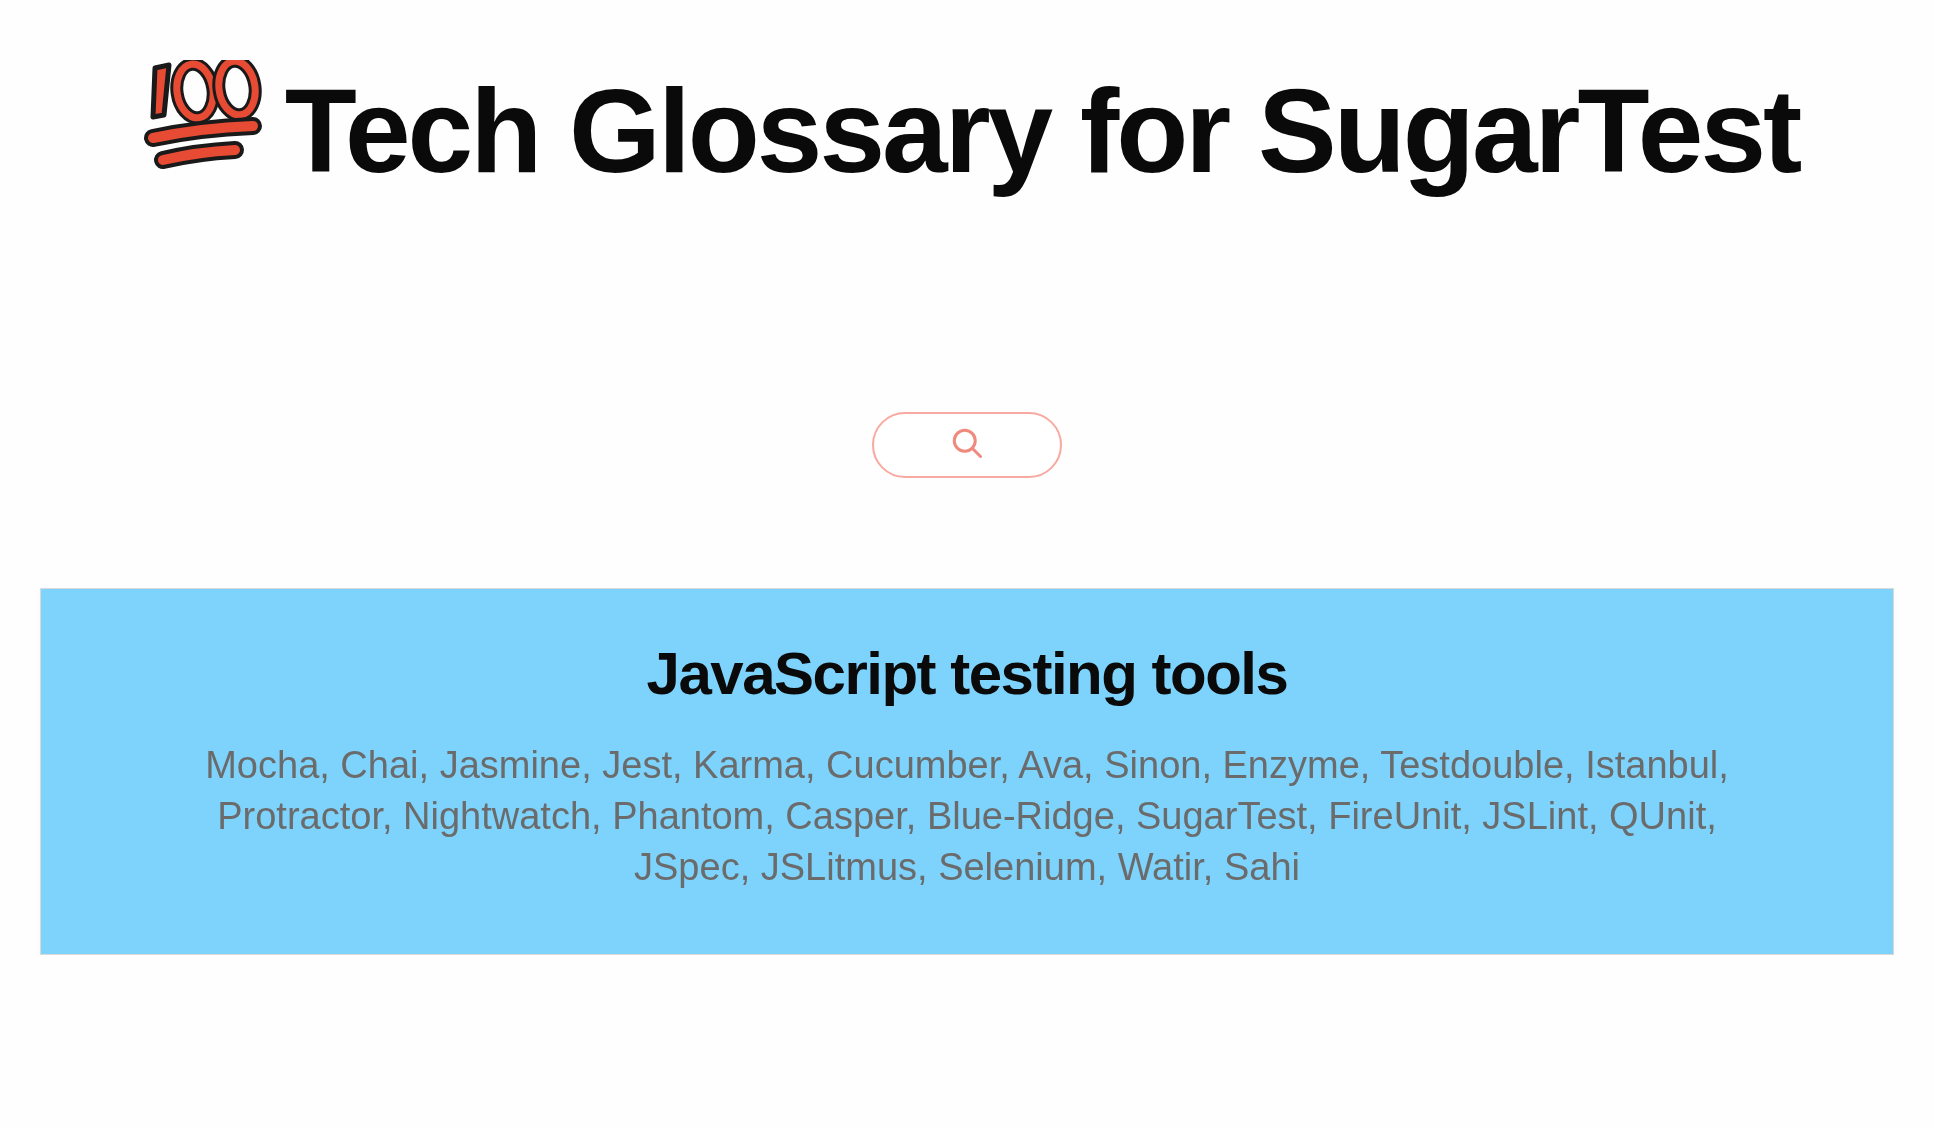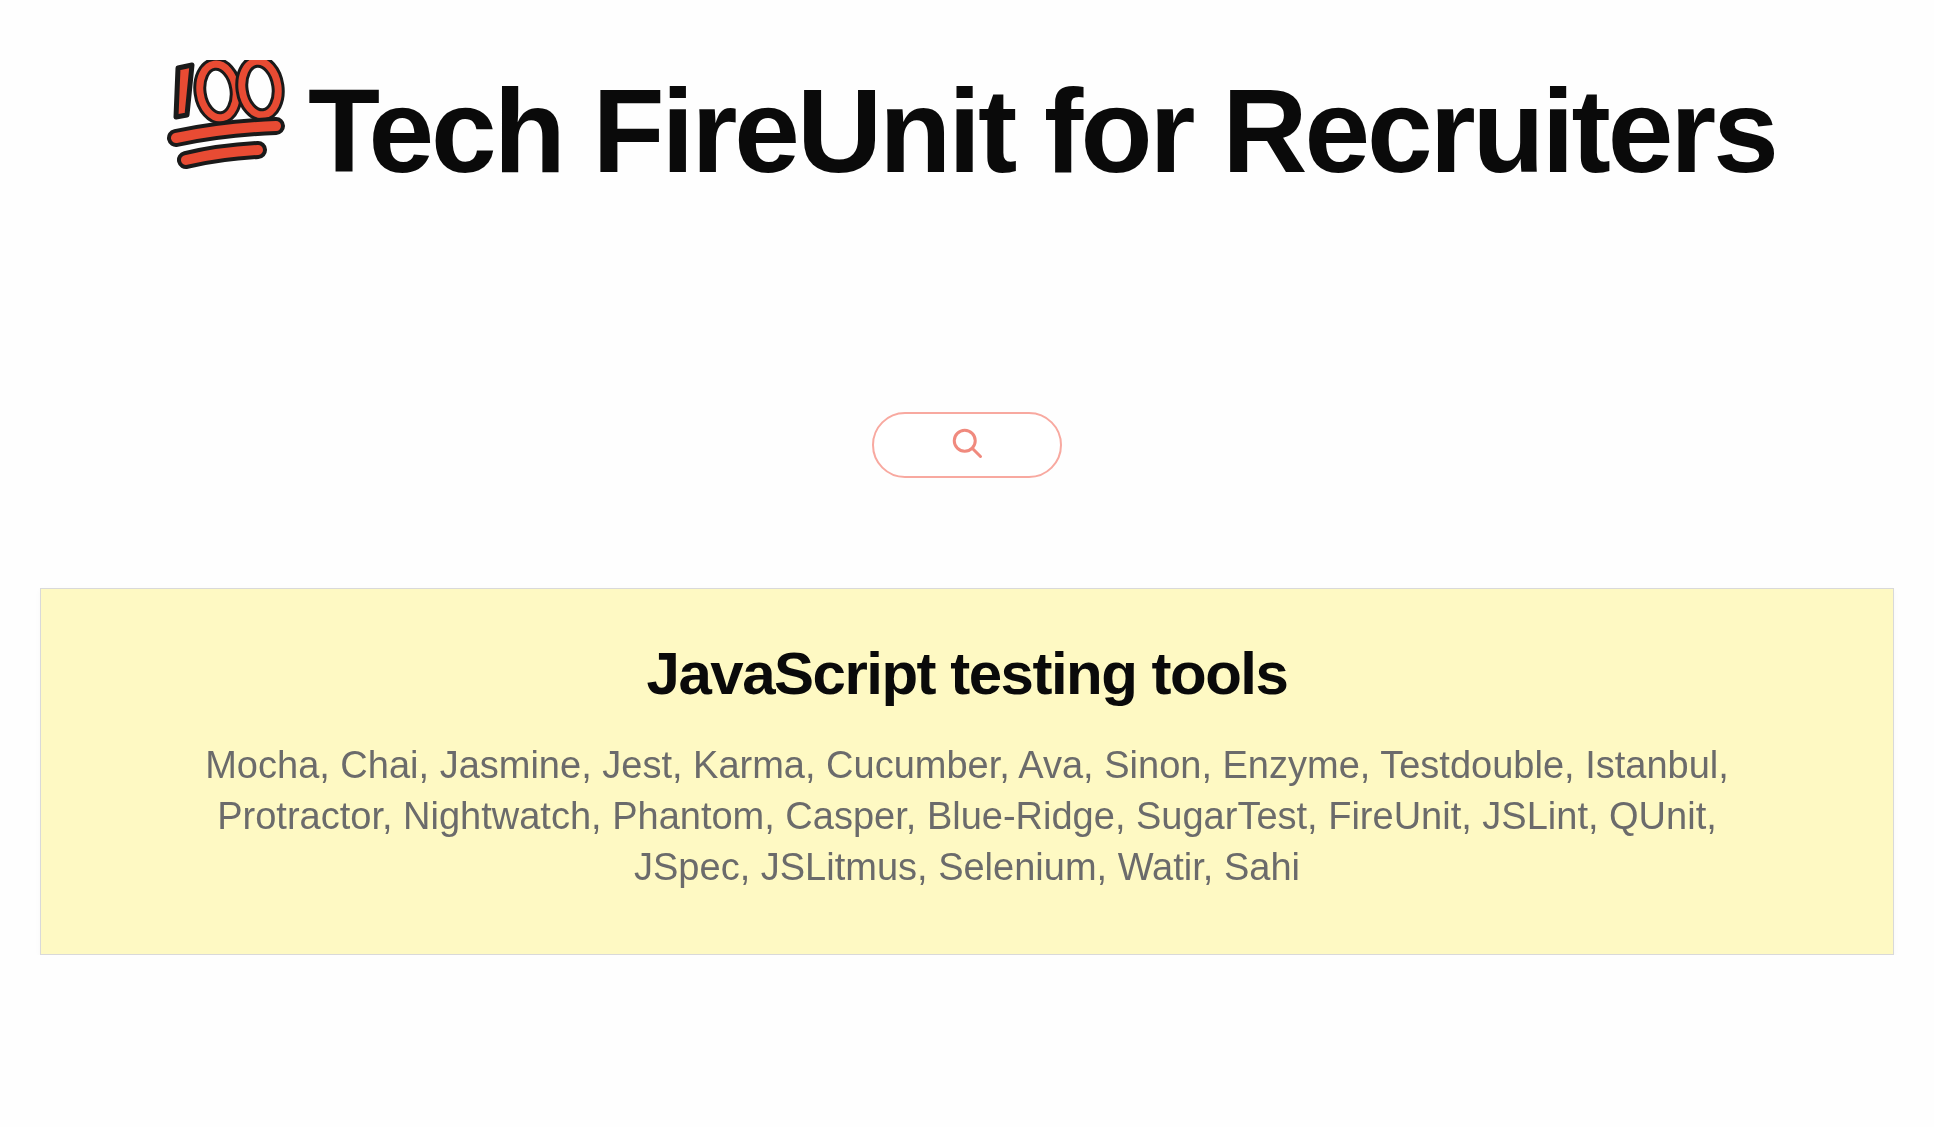--- a/index.html
+++ b/index.html
@@ -49,21 +49,21 @@
       justify-content: center;
       background: #fff;
       cursor: pointer;
     }
     .search-pill svg {
       width: 36px;
       height: 36px;
     }
     .card {
       border: 1px solid #d9d9d9;
-      background: #fef9c3;
+      background: #7dd3fc;
       padding: 50px 60px 60px 60px;
       text-align: center;
       box-shadow: 0 2px 6px rgba(0,0,0,0.03);
       margin-top: 36px;
     }
     .card-title {
       font-size: 60px;
       font-weight: 800;
       letter-spacing: -1.5px;
       color: #0a0a0a;
@@ -96,21 +96,21 @@
           <ellipse cx="102" cy="28" rx="18" ry="27" fill="none" stroke="#1a1a1a" stroke-width="13" transform="rotate(-8 102 28)"></ellipse>
           <ellipse cx="102" cy="28" rx="18" ry="27" fill="none" stroke="#e84b33" stroke-width="7" transform="rotate(-8 102 28)"></ellipse>
 
           <path d="M18 78 Q65 68 118 66" fill="none" stroke="#1a1a1a" stroke-width="18" stroke-linecap="round"></path>
           <path d="M18 78 Q65 68 118 66" fill="none" stroke="#e84b33" stroke-width="10" stroke-linecap="round"></path>
 
           <path d="M28 100 Q62 92 100 90" fill="none" stroke="#1a1a1a" stroke-width="18" stroke-linecap="round"></path>
           <path d="M28 100 Q62 92 100 90" fill="none" stroke="#e84b33" stroke-width="10" stroke-linecap="round"></path>
         </g>
       </svg>
-    </span><span>Tech FireUnit for Recruiters</span>
+    </span><span>Tech Glossary for SugarTest</span>
   </h1>
 
   <div class="search-section">
     <div class="search-pill">
       <span>
         <svg viewBox="0 0 24 24" fill="none" stroke="#f08a7e" stroke-width="2">
           <circle cx="10.5" cy="10.5" r="7"></circle>
           <line x1="16" y1="16" x2="21" y2="21" stroke-linecap="round"></line>
         </svg>
       </span>

